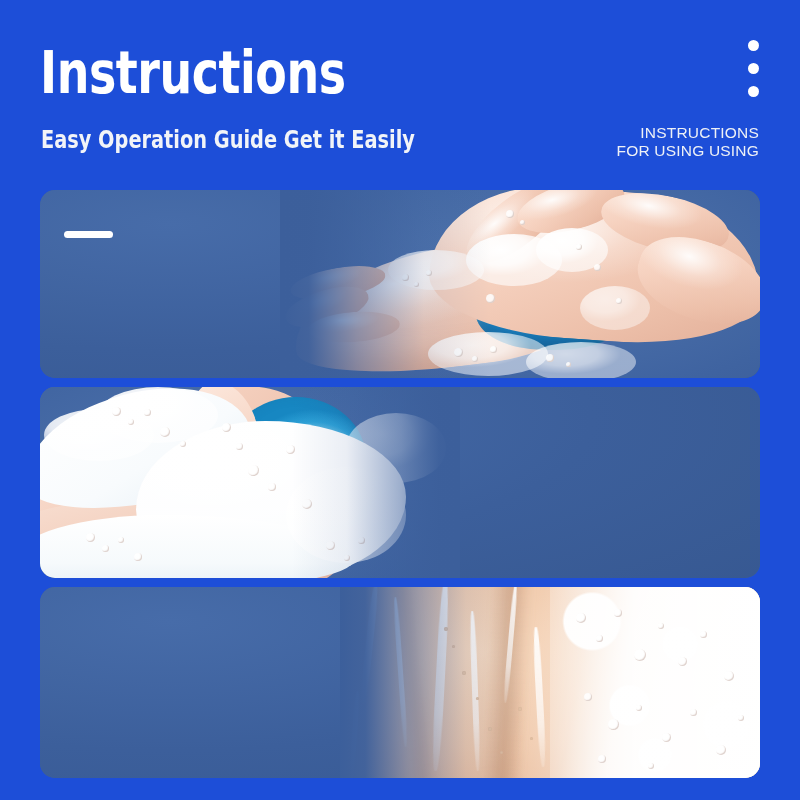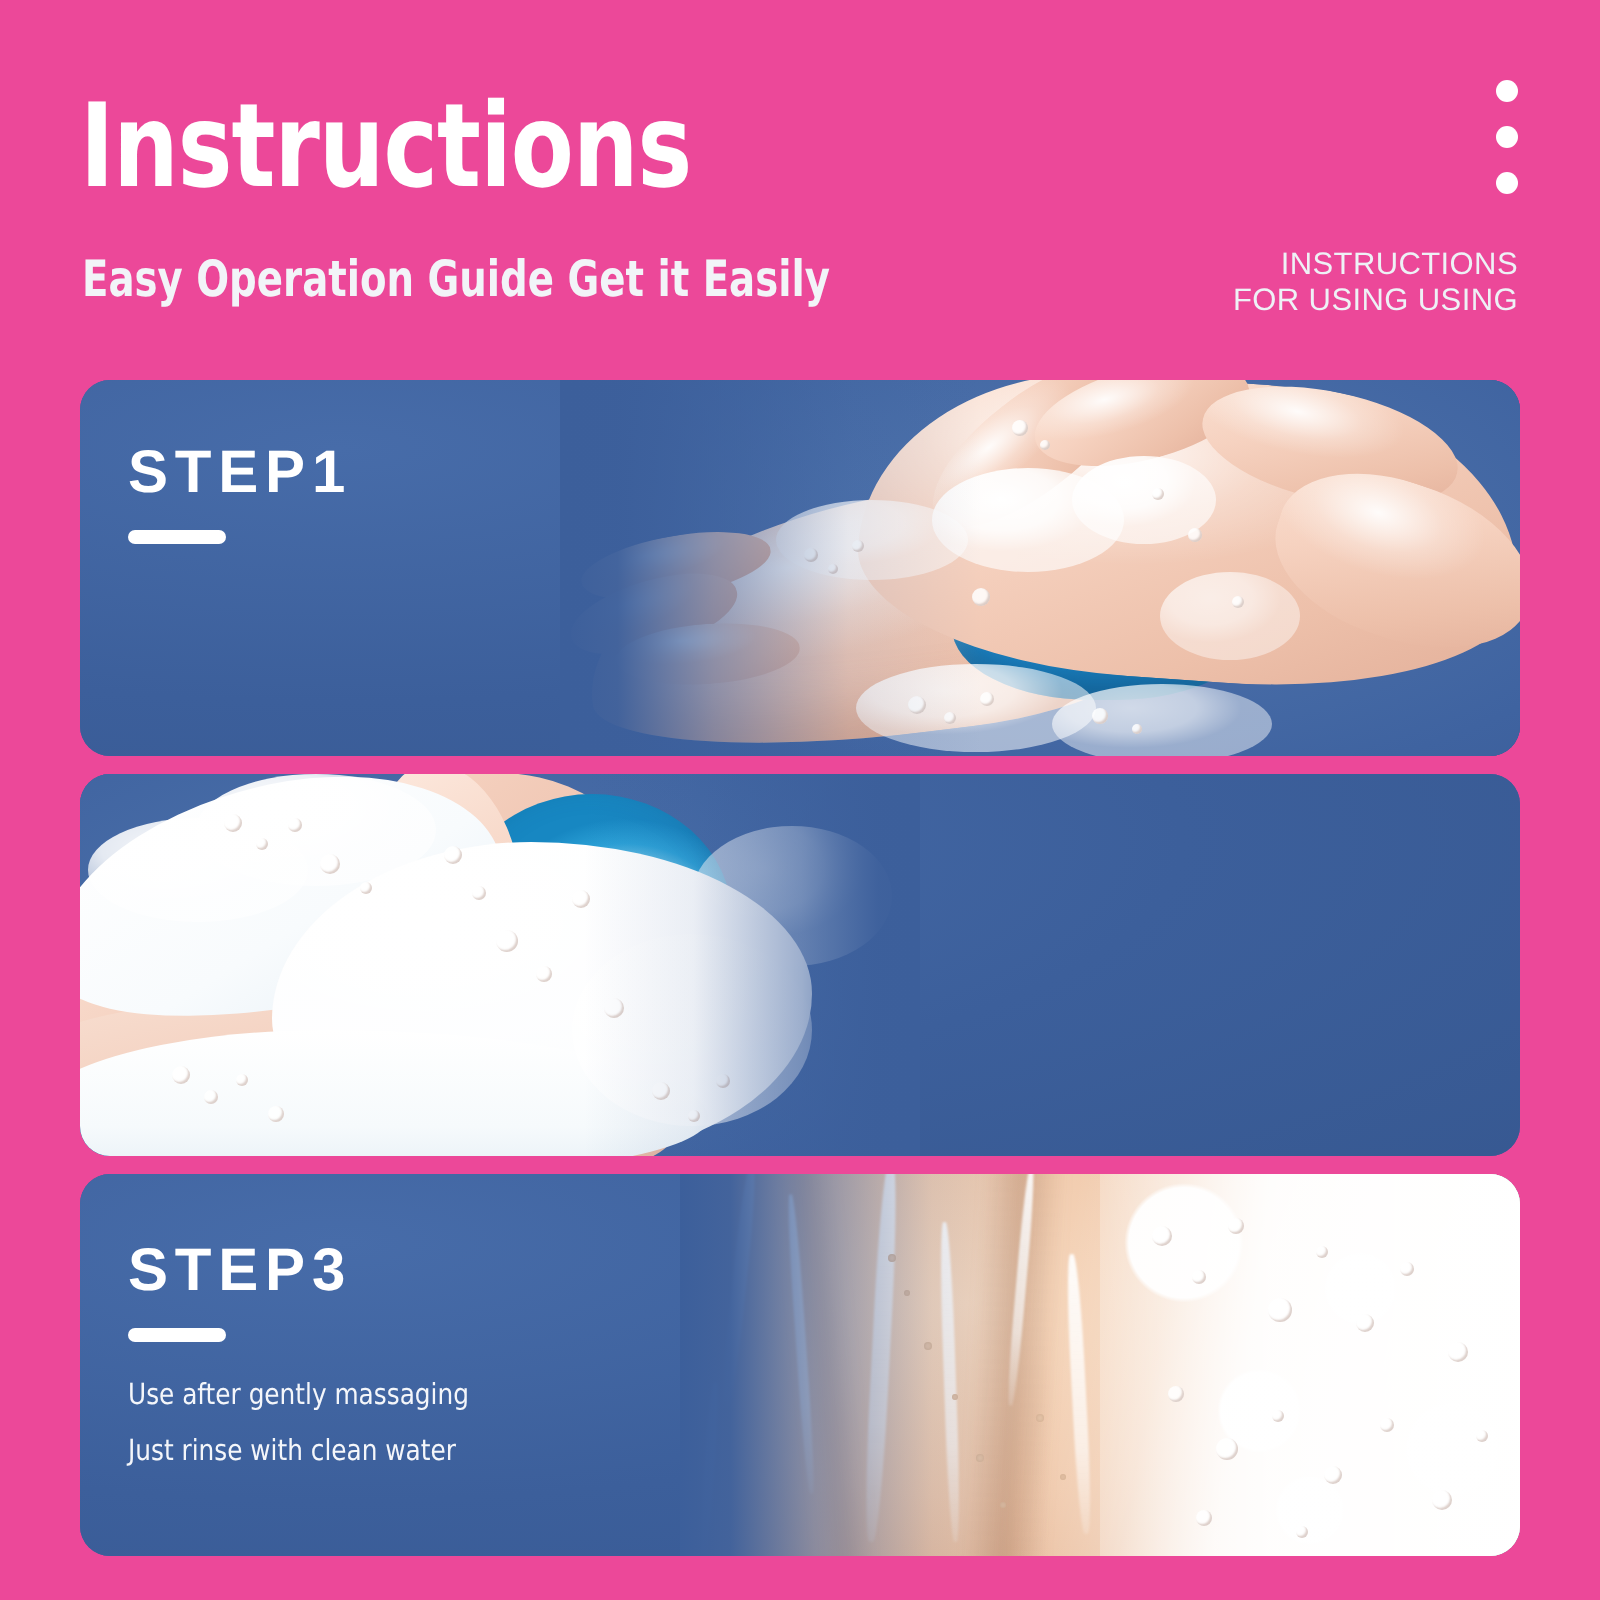--- a/index.html
+++ b/index.html
@@ -7,21 +7,21 @@
   html, body {
     width:800px; height:800px;
     background:#25395e;
     font-family:"Liberation Sans", sans-serif;
     overflow:hidden;
   }
 
   #page {
     position:relative;
     width:800px; height:800px;
-    background:#ec4899;
+    background:#1d4ed8;
   }
 
   
   #header { position:absolute; left:0; top:0; width:800px; height:178px; }
 
   .page-title {
     position:absolute; left:40px; top:42px;
     font-family:"DejaVu Sans Condensed","Liberation Sans Narrow","Liberation Sans", sans-serif;
     font-weight:700;
     font-size:58px;
@@ -369,21 +369,20 @@
         <div class="bub" style="left:210px;top:156px;width:7px;height:7px;"></div>
         <div class="bub" style="left:266px;top:164px;width:8px;height:8px;"></div>
         <div class="bub" style="left:286px;top:172px;width:5px;height:5px;"></div>
         <div class="bub" style="left:336px;top:108px;width:6px;height:6px;"></div>
         <div class="bub" style="left:206px;top:104px;width:9px;height:9px;"></div>
       </div>
       <div class="fade"></div>
     </div>
 
     <div class="step-block" id="text1">
-      <div class="step-label">STEP1</div>
       <div class="step-rule"></div>
     </div>
   </div>
 
   <div class="panel" id="panel2">
     <div class="panel-bg"></div>
 
     <div class="photo left" id="photo2">
       <div class="scene">
         <div id="p2-arm"></div>
@@ -464,23 +463,15 @@
         <div class="bub" style="left:322px;top:146px;width:9px;height:9px;"></div>
         <div class="bub" style="left:350px;top:122px;width:7px;height:7px;"></div>
         <div class="bub" style="left:376px;top:158px;width:10px;height:10px;"></div>
         <div class="bub" style="left:398px;top:128px;width:6px;height:6px;"></div>
         <div class="bub" style="left:258px;top:168px;width:8px;height:8px;"></div>
         <div class="bub" style="left:308px;top:176px;width:6px;height:6px;"></div>
       </div>
       <div class="fade"></div>
     </div>
 
-    <div class="step-block" id="text3">
-      <div class="step-label">STEP3</div>
-      <div class="step-rule"></div>
-      <div class="step-lines">
-        <div class="step-line">Use after gently massaging</div>
-        <div class="step-line">Just rinse with clean water</div>
-      </div>
-    </div>
   </div>
 
 </div>
 
 </body></html>

